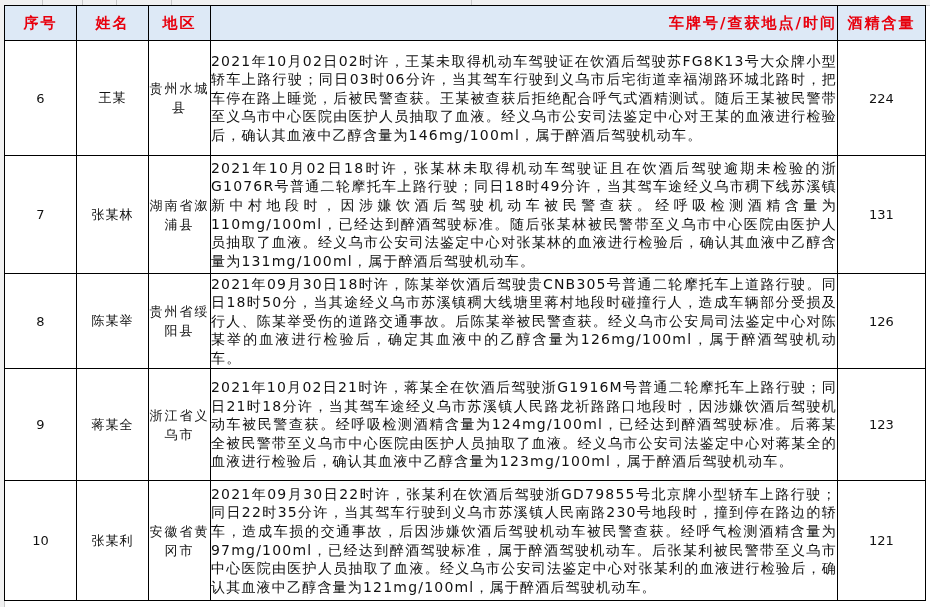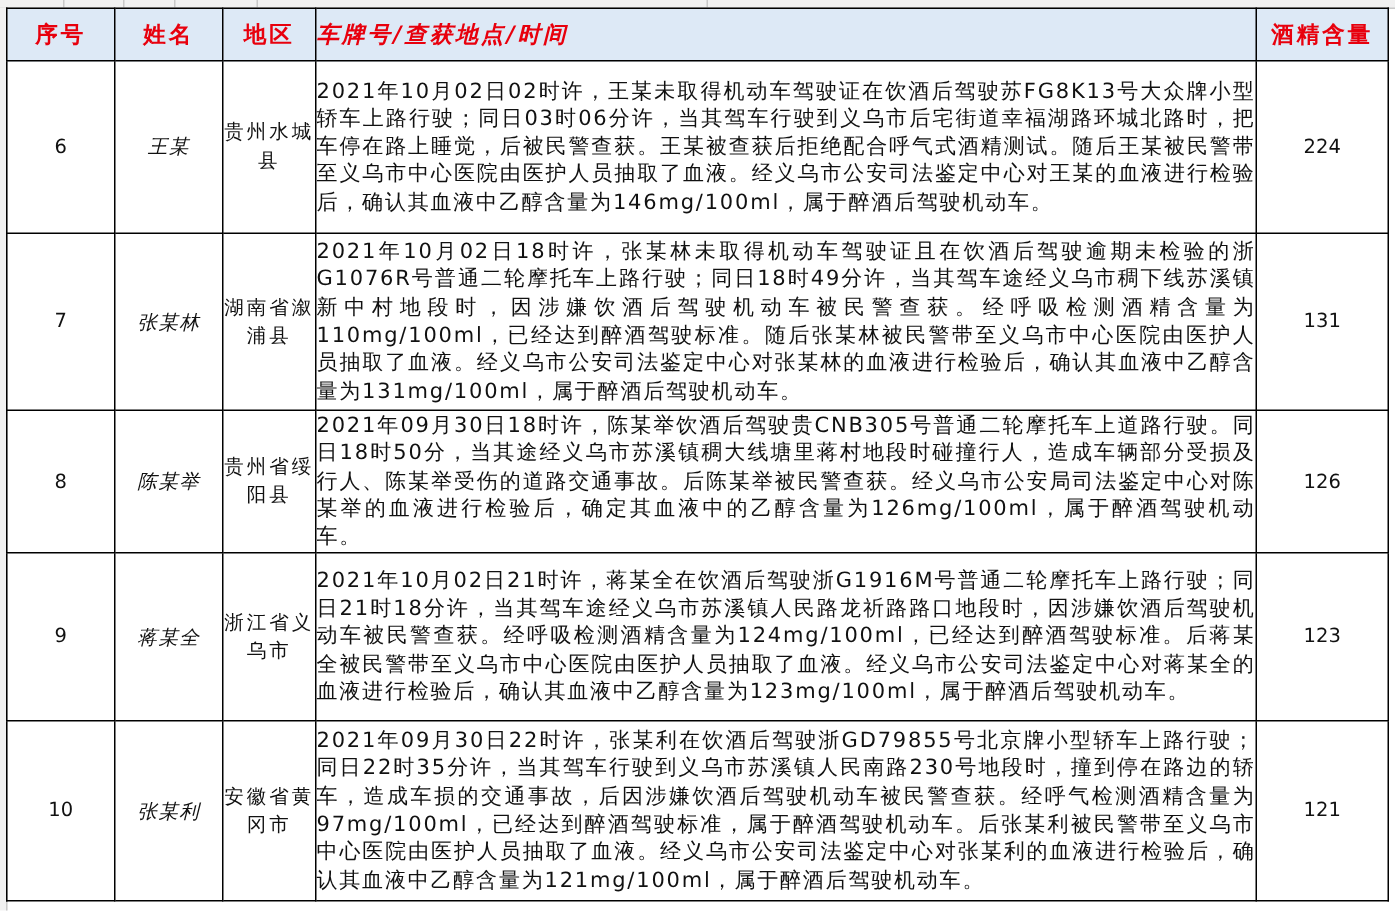--- a/index.html
+++ b/index.html
@@ -3,25 +3,25 @@
   <meta charset="utf-8">
   <style>
     html, body { margin:0; padding:0; }
     body { width:930px; height:607px; overflow:hidden; background:#ffffff; position:relative; font-family:"DejaVu Sans", sans-serif; }
     .colhead { position:absolute; left:0; top:0; width:930px; height:5px; background:#f1f1f1; border-bottom:1px solid #c8c8c8; }
     .colhead span { position:absolute; top:0; height:5px; border-right:1px solid #c8c8c8; }
     .rowgutter { position:absolute; left:0; top:5px; width:4px; height:602px; background:#f1f1f1; border-right:1px solid #c8c8c8; }
     table.sheet { position:absolute; left:4px; top:5px; border-collapse:collapse; table-layout:fixed; }
     table.sheet td, table.sheet th { border:1.5px solid #000; padding:0; }
     th { background:#dde9f6; color:#e8000d; font-weight:bold; font-size:15px; height:34px; text-align:center; letter-spacing:2px; font-family:"DejaVu Serif", serif; }
-    th.desc { text-align:left; padding-left:270px;font-style:italic; }
+    th.desc { text-align:right; padding-left:270px; }
     td { font-size:13px; color:#111; text-align:center; vertical-align:middle; }
     td.desc { text-align:justify; vertical-align:middle; padding:2px 4px 2px 4px; font-size:14px; line-height:18.6px; letter-spacing:1.2px; }
     td.region { line-height:19px; padding:0 10px; letter-spacing:2px; }
-    td.name { letter-spacing:1px;font-style:italic; }
+    td.name { letter-spacing:1px; }
   </style>
 </head>
 <body>
 
 <div class="colhead">
   <span style="left:0;width:42px"></span>
   <span style="left:42px;width:40px"></span>
   <span style="left:82px;width:34px"></span>
   <span style="left:116px;width:55px"></span>
   <span style="left:171px;width:300px"></span>

